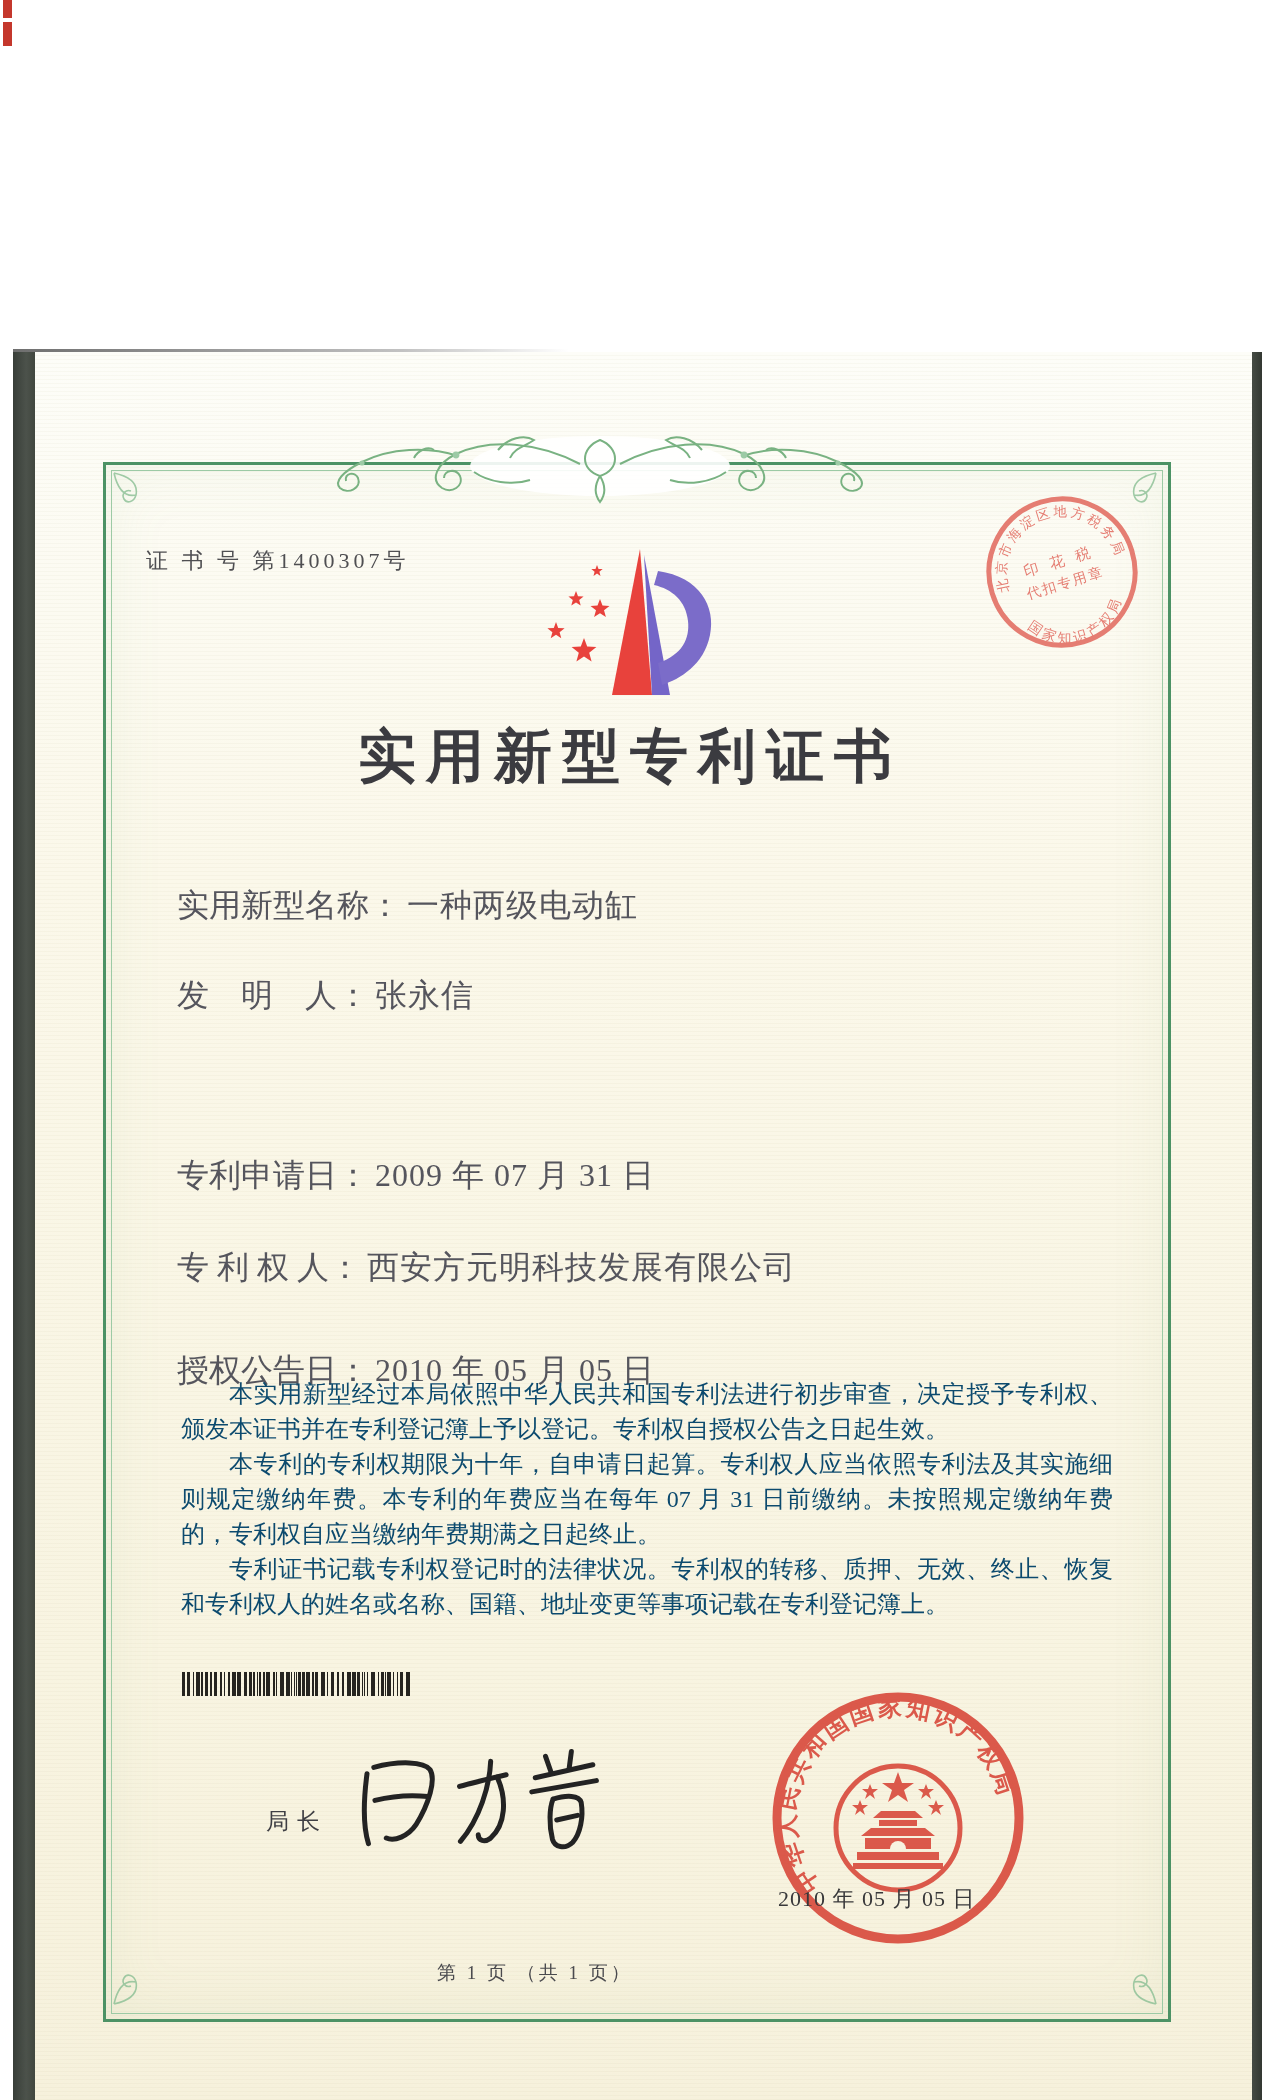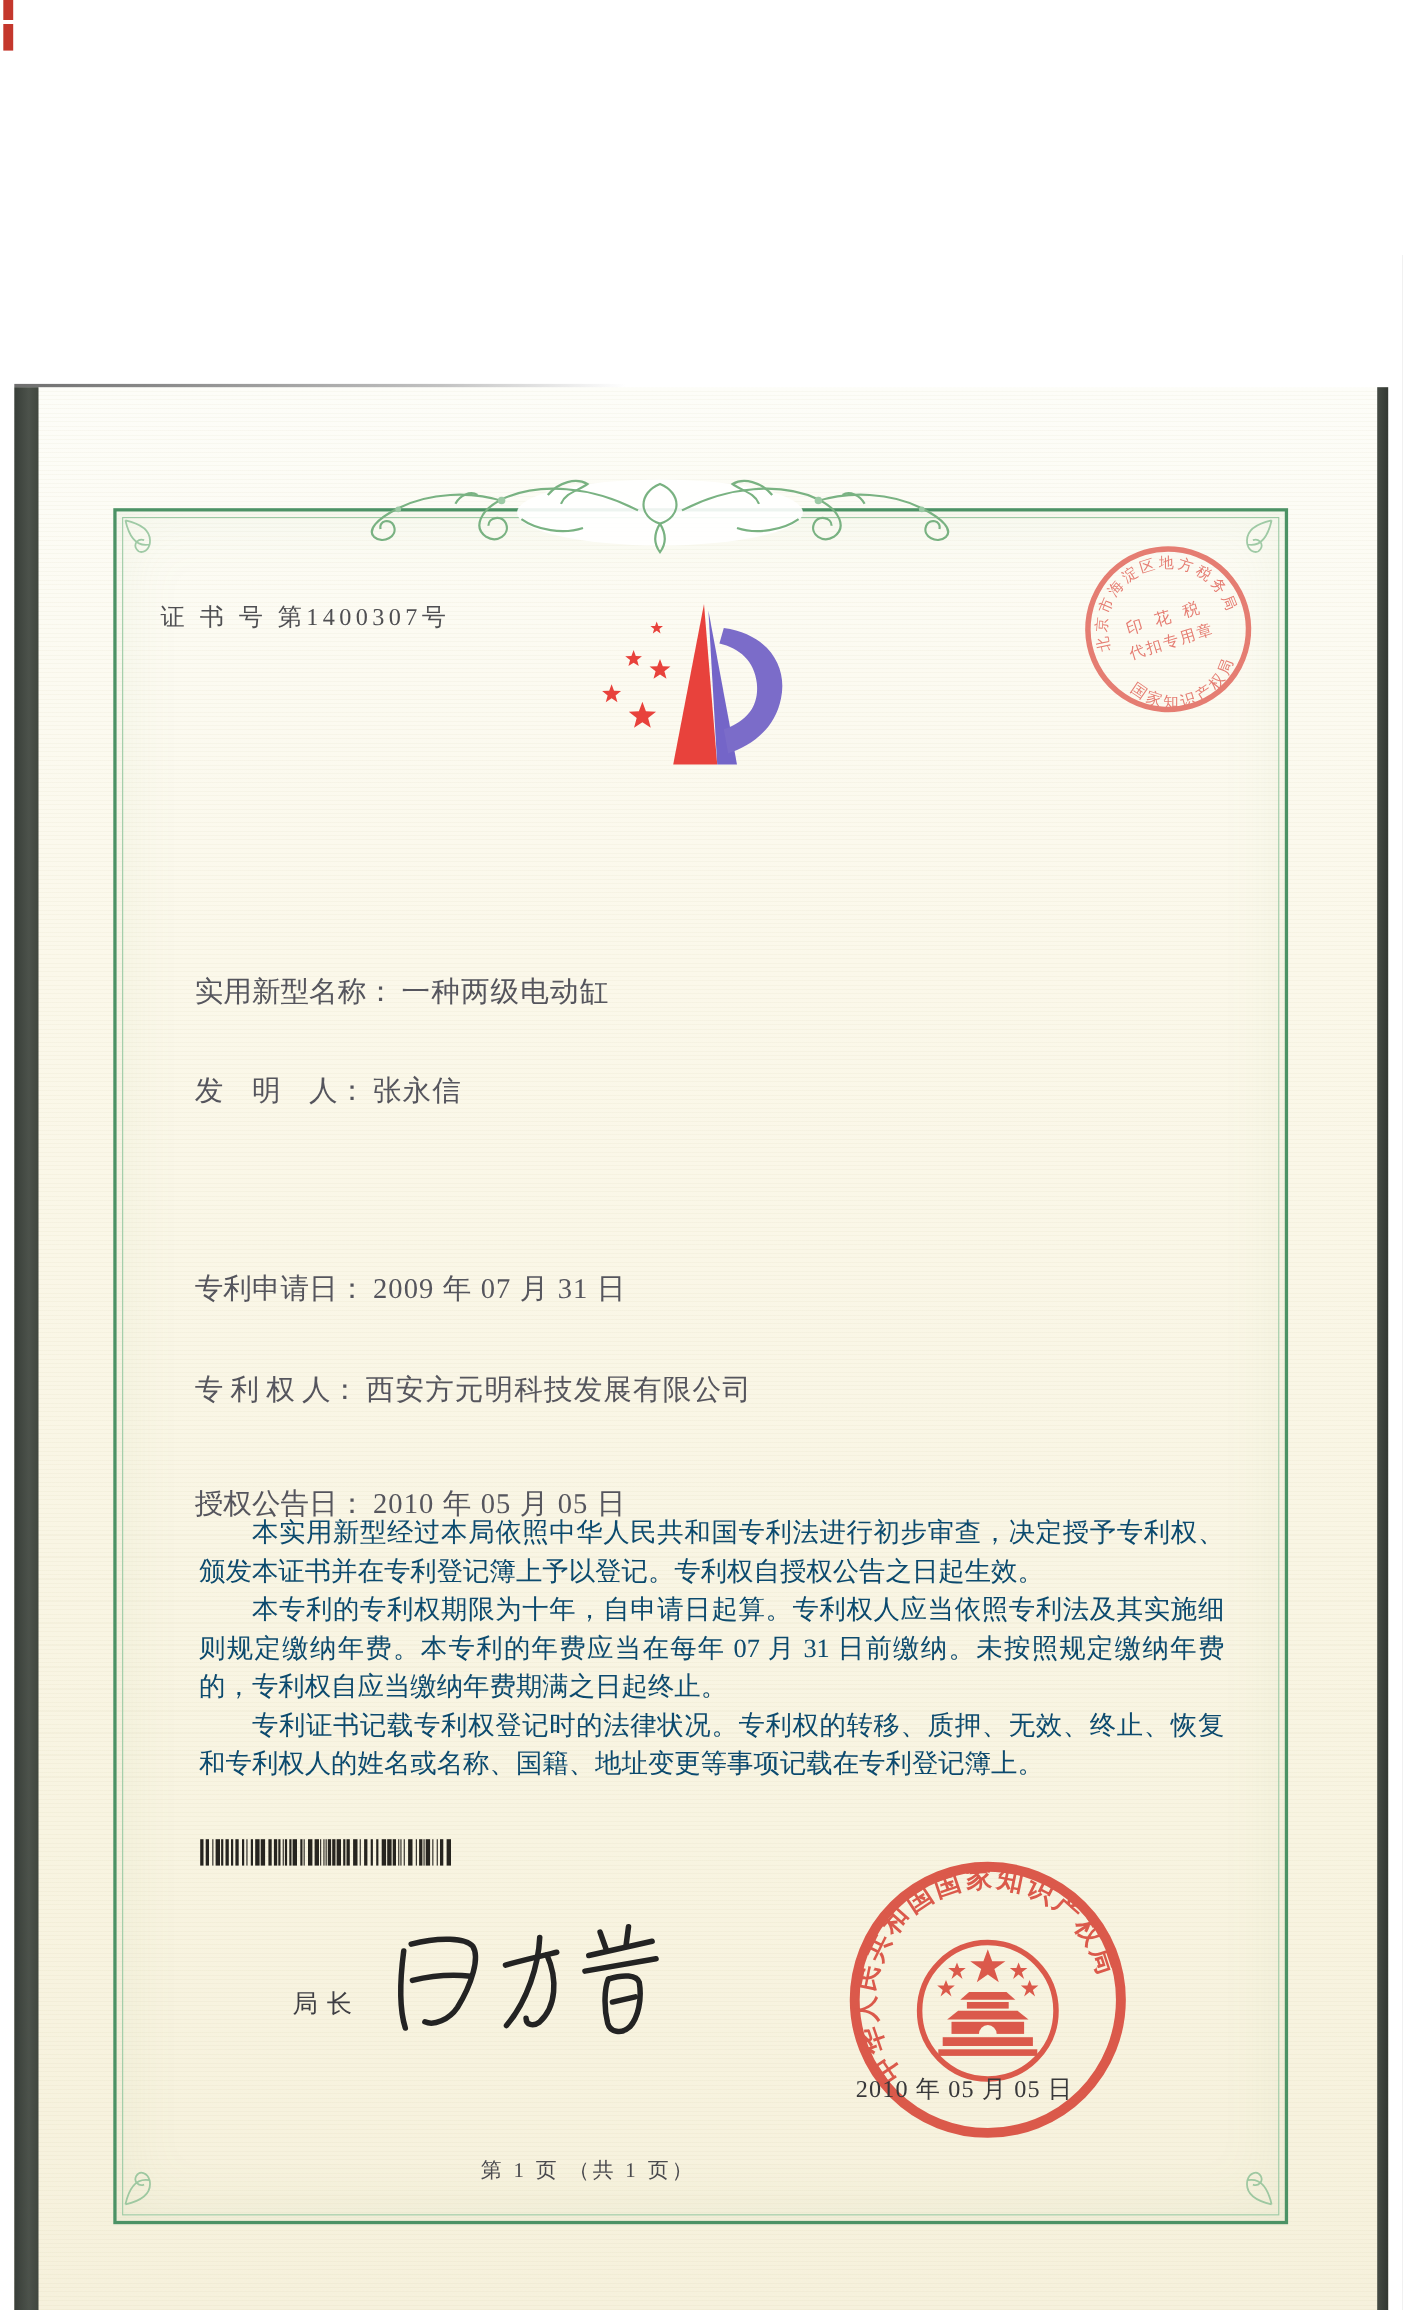--- a/index.html
+++ b/index.html
@@ -24,21 +24,21 @@
   
   .frame{position:absolute;left:103px;top:462px;width:1062px;height:1554px;
     border:3px solid #4c9265;box-shadow:inset 0 0 60px rgba(140,180,120,0.10);}
   .frame-inner{position:absolute;left:5px;top:5px;right:5px;bottom:5px;border:1.5px solid #9ccaa5;}
   .corner-curl{position:absolute;width:40px;height:40px;opacity:.8;}
   
   .cert-number{position:absolute;left:146px;top:546px;font-size:22px;letter-spacing:4px;color:#4f4f52;}
   .title{position:absolute;left:330px;top:718px;width:600px;text-align:center;
     font-size:58px;font-weight:bold;letter-spacing:10px;color:#3b3b40;}
   
-  .field{position:absolute;left:177px;font-size:26px;color:#55555d;white-space:nowrap;}
+  .field{position:absolute;left:177px;font-size:32px;color:#55555d;white-space:nowrap;}
   .field .lab{display:inline-block;}
   .field .val{display:inline-block;margin-left:6px;letter-spacing:1px;}
   
   .body-text{position:absolute;left:181px;top:1377px;width:932px;font-size:24px;
     line-height:35px;text-align:justify;color:#0c4a6e;}
   .body-text p{margin:0;text-indent:2em;}
   
   .barcode{position:absolute;left:182px;top:1672px;width:368px;height:24px;display:flex;align-items:stretch;}
   .barcode span{display:block;background:#26241f;}
   
@@ -113,20 +113,21 @@
     <path d="M118,26 C160,32 176,62 170,90 C164,120 140,134 122,140 L118,118 C142,110 150,94 148,76 C146,56 132,44 114,40 Z" fill="#7b6cc9"></path>
     <g id="logo-stars" fill="#e8423c">
         <polygon points="57.0,20.0 58.5,24.0 62.7,24.1 59.4,26.8 60.5,30.9 57.0,28.5 53.5,30.9 54.6,26.8 51.3,24.1 55.5,24.0"></polygon>
         <polygon points="36.0,46.0 38.0,51.3 43.6,51.5 39.2,55.0 40.7,60.5 36.0,57.4 31.3,60.5 32.8,55.0 28.4,51.5 34.0,51.3"></polygon>
         <polygon points="60.0,54.0 62.5,60.6 69.5,60.9 64.0,65.3 65.9,72.1 60.0,68.2 54.1,72.1 56.0,65.3 50.5,60.9 57.5,60.6"></polygon>
         <polygon points="16.0,77.0 18.2,82.9 24.6,83.2 19.6,87.2 21.3,93.3 16.0,89.8 10.7,93.3 12.4,87.2 7.4,83.2 13.8,82.9"></polygon>
         <polygon points="44.0,93.0 47.2,101.6 56.4,102.0 49.2,107.7 51.6,116.5 44.0,111.5 36.4,116.5 38.8,107.7 31.6,102.0 40.8,101.6"></polygon>
       </g>
   </svg>
 
+  <div class="title">实用新型专利证书</div>
 
   <div class="field" style="top:884px">
     <span class="lab">实用新型名称：</span><span class="val">一种两级电动缸</span>
   </div>
   <div class="field" style="top:974px">
     <span class="lab">发　明　人：</span><span class="val">张永信</span>
   </div>
   <div class="field" style="top:1154px">
     <span class="lab">专利申请日：</span><span class="val">2009 年 07 月 31 日</span>
   </div>

